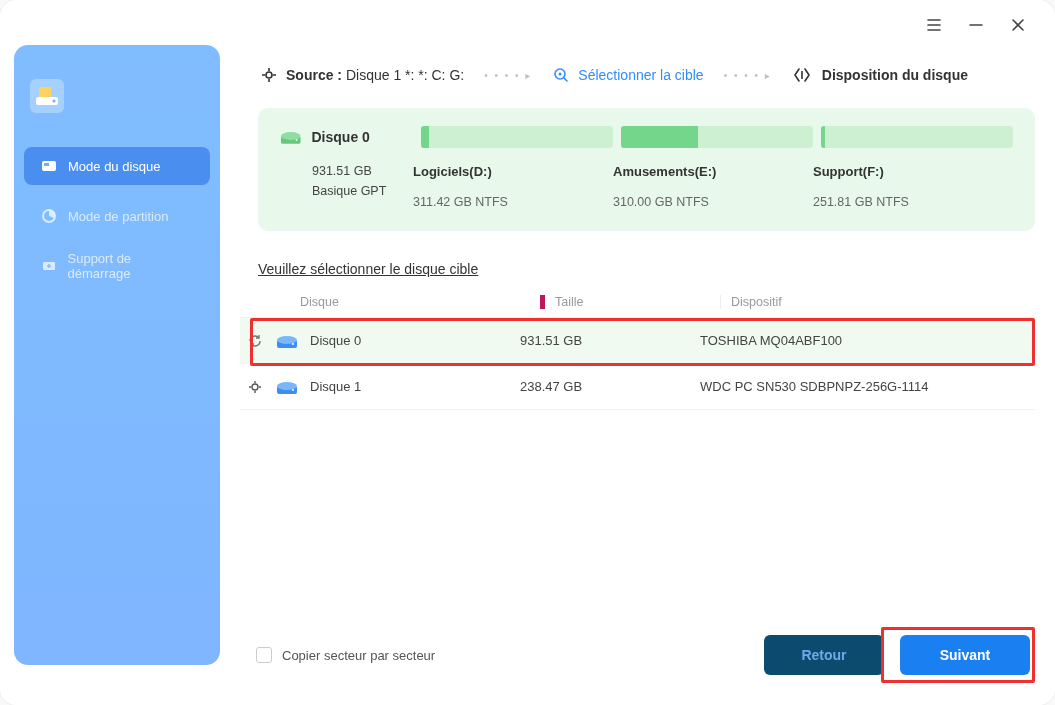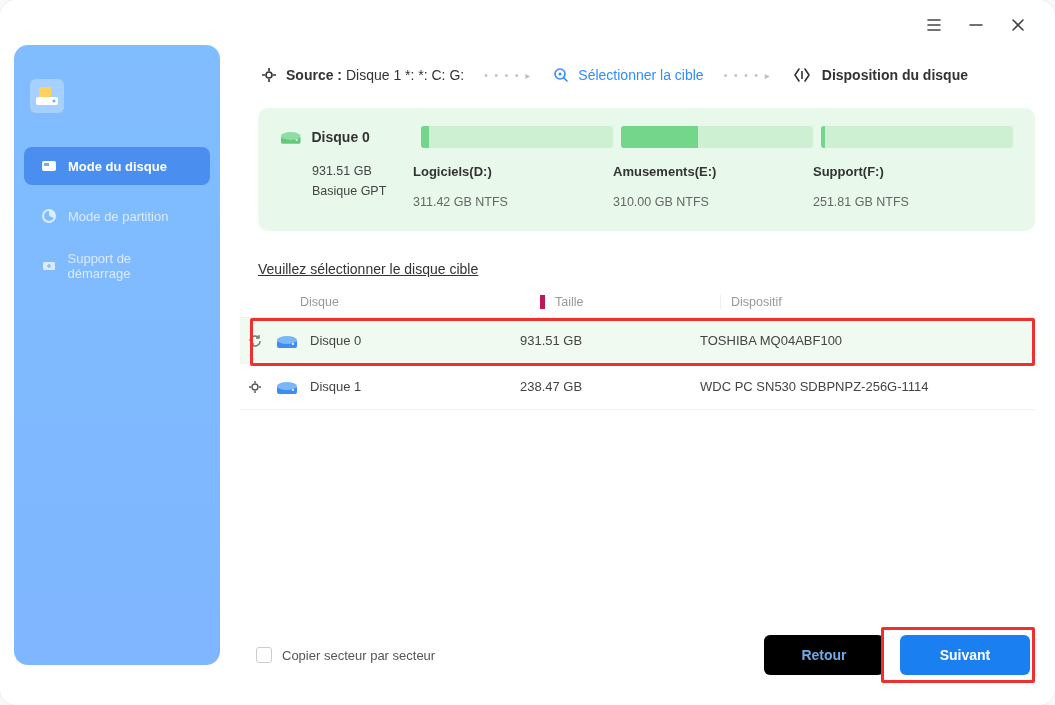--- a/index.html
+++ b/index.html
@@ -94,21 +94,21 @@
       color: rgba(255,255,255,0.7);
       font-size: 13px;
       cursor: pointer;
       margin: 0 10px;
       border-radius: 8px;
       margin-bottom: 12px;
     }
     .nav-item.active {
       background: #4a8ff0;
       color: #fff;
-      font-weight: 700;
+      font-weight: 400;
     }
     .nav-icon {
       width: 18px;
       height: 18px;
       margin-right: 10px;
       display: flex;
       align-items: center;
       justify-content: center;
     }
     .main {
@@ -278,21 +278,21 @@
       border-radius: 6px;
       font-size: 14px;
       font-weight: 600;
       display: flex;
       align-items: center;
       justify-content: center;
       cursor: pointer;
       border: none;
     }
     .btn-secondary {
-      background: #000000;
+      background: #0c4a6e;
       color: #71a9e8;
     }
     .btn-primary {
       background: #1a7ff0;
       color: #fff;
       width: 130px;
     }
     .hl-btn {
       right: 20px;
       bottom: 22px;

